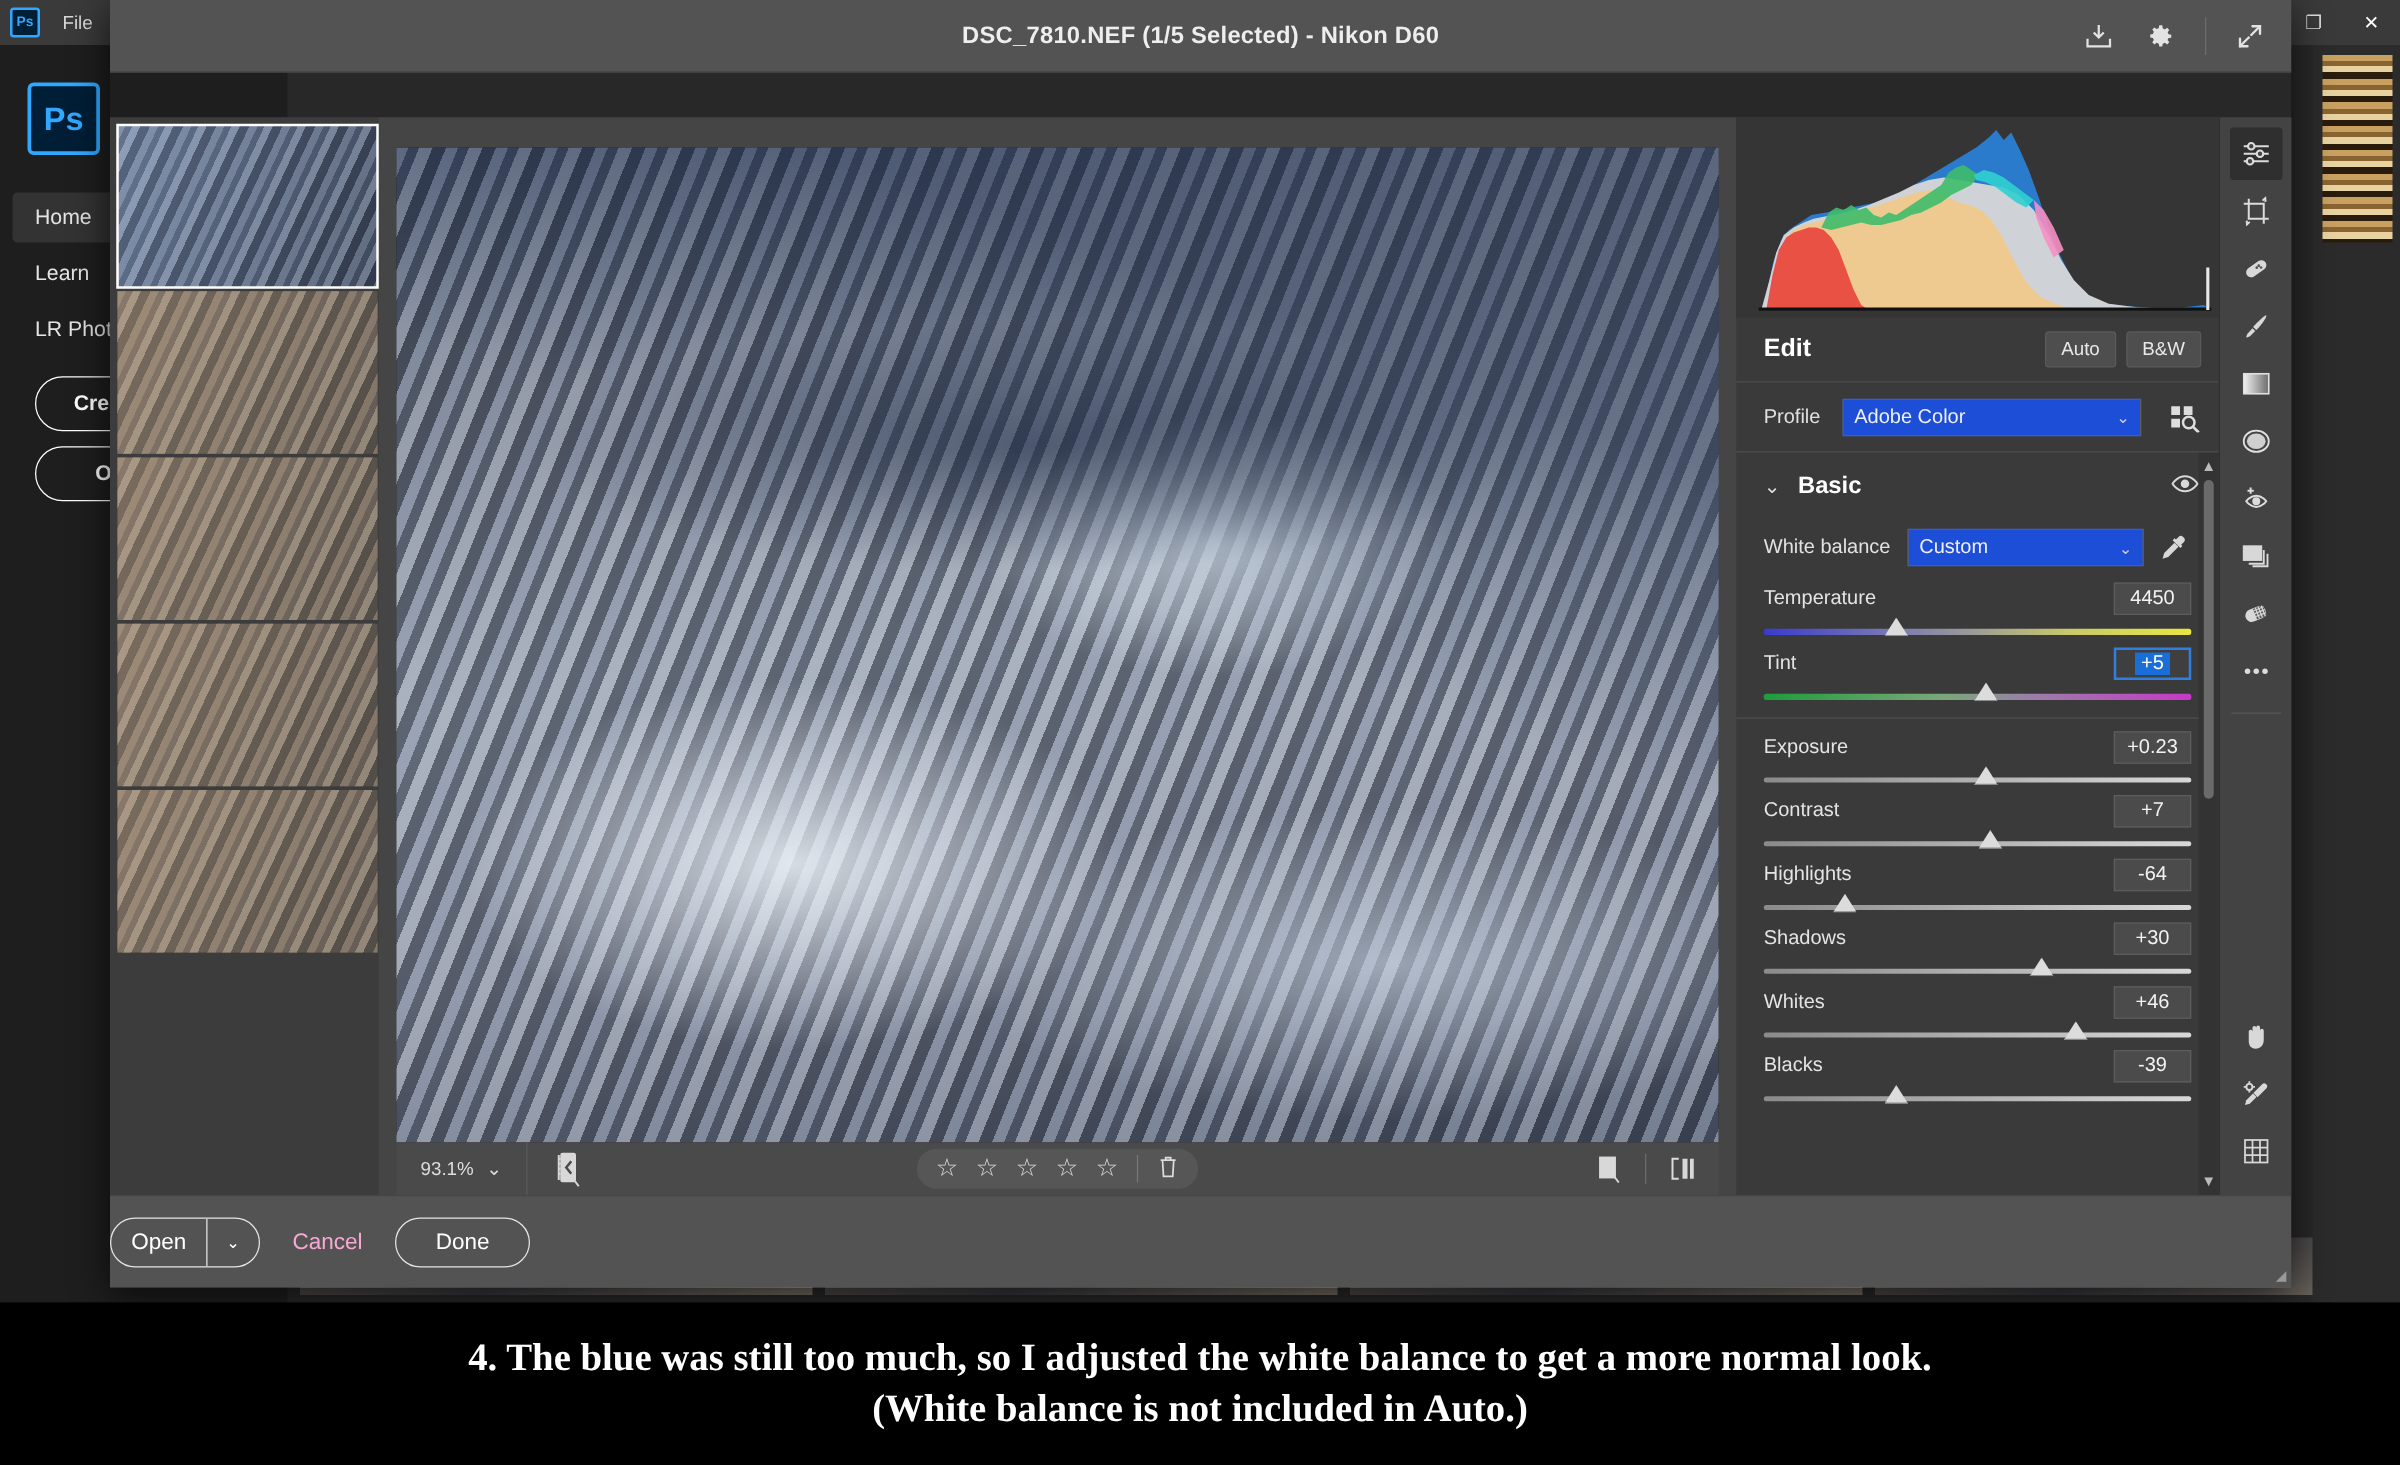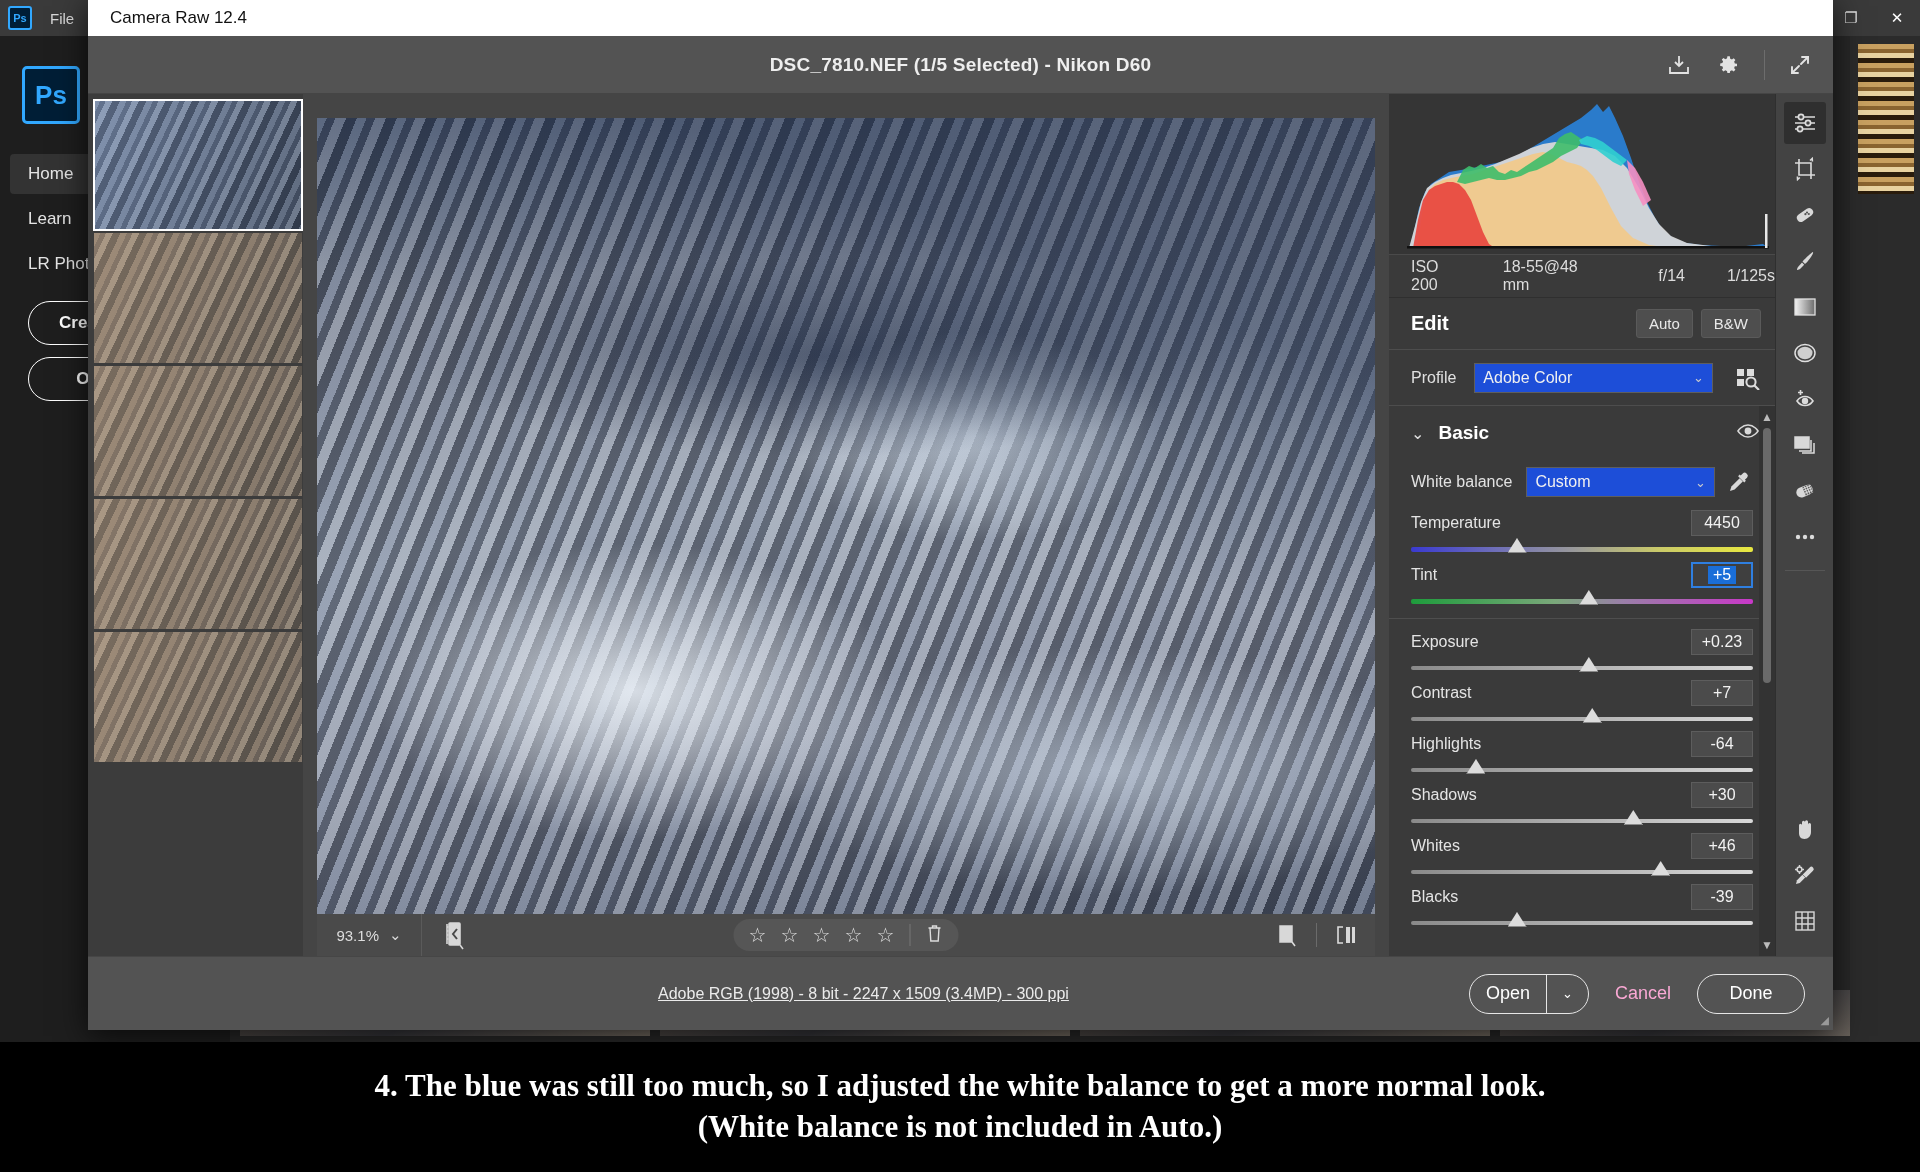--- a/index.html
+++ b/index.html
@@ -294,23 +294,20 @@
         </div>
         <div class="ps-right-col">
           <div class="ps-swatch"></div>
         </div>
       </div>
     </div>
   </div>
 
   <div class="cr-win">
 
-    <div class="cr-title">
-      <span>Camera Raw 12.4</span>
-    </div>
 
     <div class="cr-topbar">
       <div class="cr-doc-title">DSC_7810.NEF (1/5 Selected)  -  Nikon D60</div>
       <div class="cr-top-icons">
         <div class="cr-ic">
           <svg width="24" height="24" viewBox="0 0 24 24" fill="none" stroke="currentColor" stroke-width="1.8">
             <path d="M3 14v6h18v-6"></path>
               <path d="M12 3v10"></path>
               <path d="M8 9l4 4 4-4"></path>
           </svg>
@@ -411,26 +408,20 @@
             <path d="M26,152 L32,112 L38,94 L44,88 L52,84 L60,82 L70,80 L82,78 L94,74 L106,70 L118,66 L130,62 L142,58 L152,56 L160,58 L168,62 L176,66 L184,68 L190,70 L196,74 L202,80 L210,92 L220,112 L230,130 L242,142 L258,149 L280,152 Z" fill="#f2c98a" opacity="0.92"></path>
             <path d="M22,152 L27,124 L32,104 L38,94 L44,90 L50,88 L56,86 L62,86 L68,88 L74,94 L80,104 L86,120 L92,136 L98,148 L104,152 Z" fill="#e8473f" opacity="0.92"></path>
             <path d="M66,86 L72,74 L78,70 L84,72 L90,68 L96,72 L102,70 L108,76 L114,78 L120,74 L126,76 L132,72 L138,68 L144,64 L150,60 L156,56 L162,52 L168,42 L174,38 L180,36 L186,40 L192,44 L186,52 L178,56 L170,60 L162,66 L154,70 L146,74 L138,76 L130,80 L122,82 L114,84 L106,84 L98,82 L90,84 L82,86 L74,88 Z" fill="#3ebd6a" opacity="0.9"></path>
             <path d="M188,44 L196,40 L204,42 L212,46 L220,52 L228,58 L236,64 L230,70 L222,66 L214,60 L206,54 L198,50 L190,48 Z" fill="#30cfd0" opacity="0.9"></path>
             <path d="M236,64 L244,72 L252,86 L260,104 L252,110 L244,94 L238,78 Z" fill="#f58fc2" opacity="0.9"></path>
             <rect x="16" y="150" width="362" height="2.5" fill="#111"></rect>
             <rect x="374" y="118" width="2.5" height="34" fill="#e8e8e8"></rect>
           </svg>
         </div>
 
-        <div class="exif-row">
-          <span class="exif-iso">ISO 200</span>
-          <span class="exif-lens">18-55@48 mm</span>
-          <span class="exif-ap">f/14</span>
-          <span class="exif-ss">1/125s</span>
-        </div>
 
         <div class="edit-head">
           <div class="edit-title">Edit</div>
           <div class="mini-btn">Auto</div>
           <div class="mini-btn">B&amp;W</div>
         </div>
 
         <div class="profile-row">
           <div class="profile-label">Profile</div>
           <div class="select-box">
@@ -679,21 +670,20 @@
             <svg width="24" height="24" viewBox="0 0 24 24" fill="none" stroke="#d8d8d8" stroke-width="1.4">
               <rect x="3" y="3" width="18" height="18"></rect>
               <path d="M9 3v18M15 3v18M3 9h18M3 15h18"></path>
             </svg>
           </div>
         </div>
       </div>
     </div>
 
     <div class="cr-footer">
-      <div class="footer-info">Adobe RGB (1998) - 8 bit - 2247 x 1509 (3.4MP) - 300 ppi</div>
       <div class="footer-btns">
         <div class="pill-split">
           <div class="lbl">Open</div>
           <div class="arw">⌄</div>
         </div>
         <div class="flat-btn">Cancel</div>
         <div class="pill">Done</div>
       </div>
       <div class="resize-grip">◢</div>
     </div>

